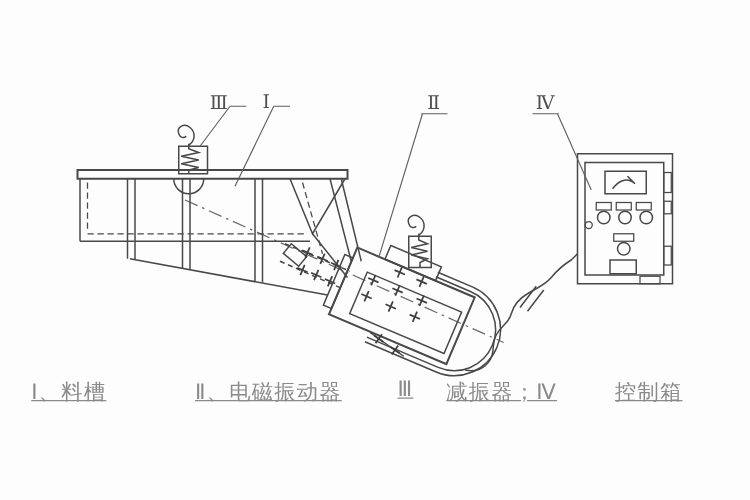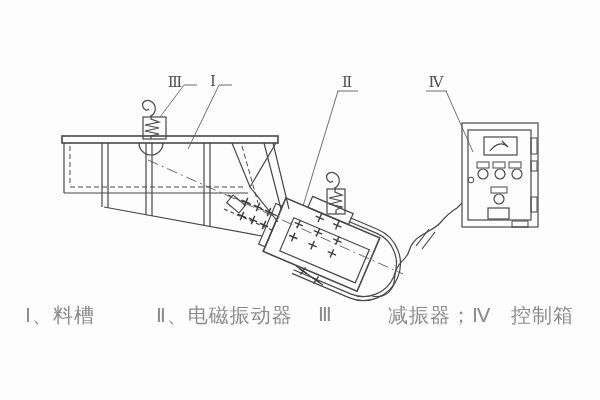--- a/index.html
+++ b/index.html
@@ -9,21 +9,21 @@
   }
   #drawing{position:absolute;left:0;top:0;}
   .ln{stroke:#484848;stroke-width:1.2;fill:none;stroke-linejoin:miter;stroke-linecap:butt;}
   .thick{stroke-width:1.6;}
   .thin{stroke-width:1;}
   .dash{stroke-dasharray:5,3;stroke-width:1;}
   .cdash{stroke-dasharray:11,4,2,4;stroke-width:1;stroke:#6a6a6a;}
   .leader{stroke:#5f5f5f;stroke-width:0.9;fill:none;}
   .plusln{stroke:#3f3f3f;stroke-width:1.4;fill:none;}
   .lbl{font-family:"DejaVu Serif","Liberation Serif",serif;font-size:15px;fill:#4f4f4f;text-anchor:middle;}
-  .caption-seg{position:absolute;top:302px;font-size:20px;color:#8a8a8a;white-space:nowrap;letter-spacing:1px;}
+  .caption-seg{position:absolute;top:302px;font-size:17px;color:#8a8a8a;white-space:nowrap;letter-spacing:1px;text-decoration:underline;}
 </style>
 </head>
 <body>
 
 <div id="canvas">
 
   <svg id="drawing" width="600" height="400" viewBox="0 0 600 400">
 
     <defs>
       <path id="plus" d="M-4.5,0H4.5M0,-4.5V4.5"></path>
@@ -143,17 +143,17 @@
     <g>
       <text class="lbl" x="436" y="87">Ⅳ</text>
       <path class="leader" d="M426,91 H447 M446,91 L473,152"></path>
     </g>
   </svg>
 
   <div>
     <span class="caption-seg" style="left:25px">Ⅰ、料槽</span>
     <span class="caption-seg" style="left:156px">Ⅱ、电磁振动器</span>
     <span class="caption-seg" style="left:318px">Ⅲ</span>
-    <span class="caption-seg" style="left:388px">减振器；Ⅳ</span>
-    <span class="caption-seg" style="left:511px">控制箱</span>
+    <span class="caption-seg" style="left:357px">减振器；Ⅳ</span>
+    <span class="caption-seg" style="left:492px">控制箱</span>
   </div>
 
 </div>
 
 </body></html>

